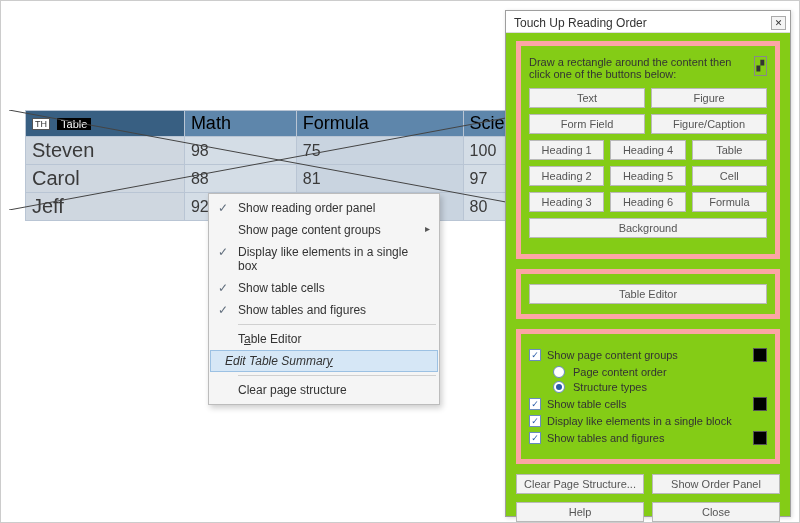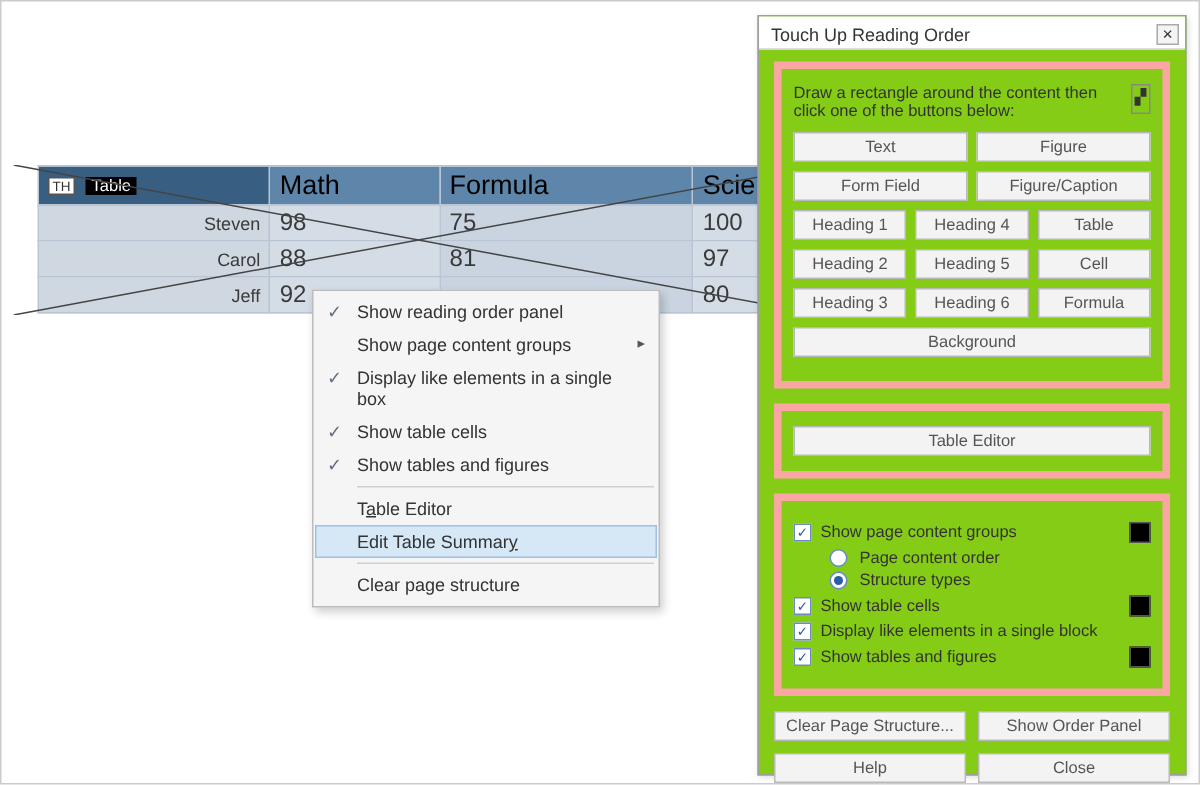--- a/index.html
+++ b/index.html
@@ -37,22 +37,21 @@
     font-size: 18px;
     font-weight: 400;
   }
   .data-table .hdr.sel {
     background: #385f82;
     color: #fff;
   }
   .data-table .rh {
     background: #cfd7e0;
     color: #3a3a3a;
-    font-size: 12px;
-    text-align: right;
+    font-size: 20px;
   }
   .data-table .cell {
     background: #d4dde6;
     color: #3a3a3a;
     font-size: 16px;
   }
   .data-table .cell.alt { background:#c9d4e0;}
   .th-tag {
     display: inline-block;
     background: #fff;
@@ -95,21 +94,21 @@
     box-shadow: 2px 3px 6px rgba(0,0,0,0.2);
     padding: 3px 1px;
   }
   .ctxmenu .mi {
     position: relative;
     padding: 4px 10px 4px 28px;
     color: #333;
     font-size: 12px;
     cursor: default;
   }
-  .ctxmenu .mi.hover { background: #d6e7f6; border:1px solid #9cc1e3; padding:3px 9px 3px 27px;}
+  .ctxmenu .mi.hover { background: #d6e7f6; border:1px solid #9cc1e3; padding:3px 9px 3px 14px;font-style:italic;}
   .ctxmenu .sep {
     height: 1px;
     background: #d0d0d0;
     margin: 3px 2px 3px 28px;
   }
   .ctxmenu .chk::before {
     content: "✓";
     position: absolute;
     left: 8px;
     color: #626f7e;

